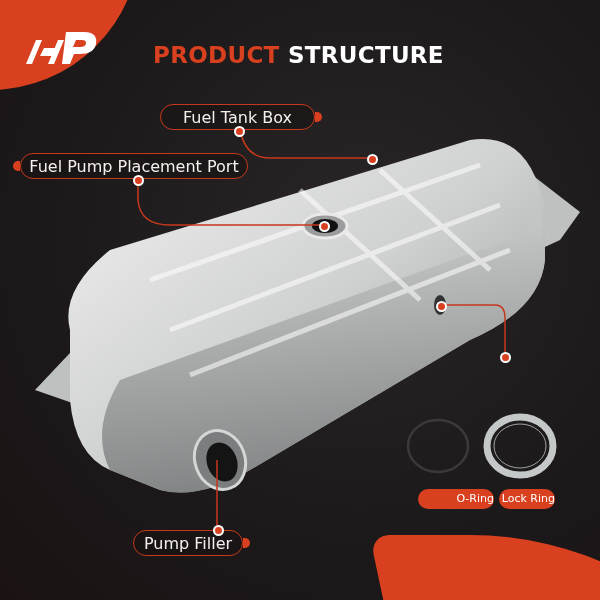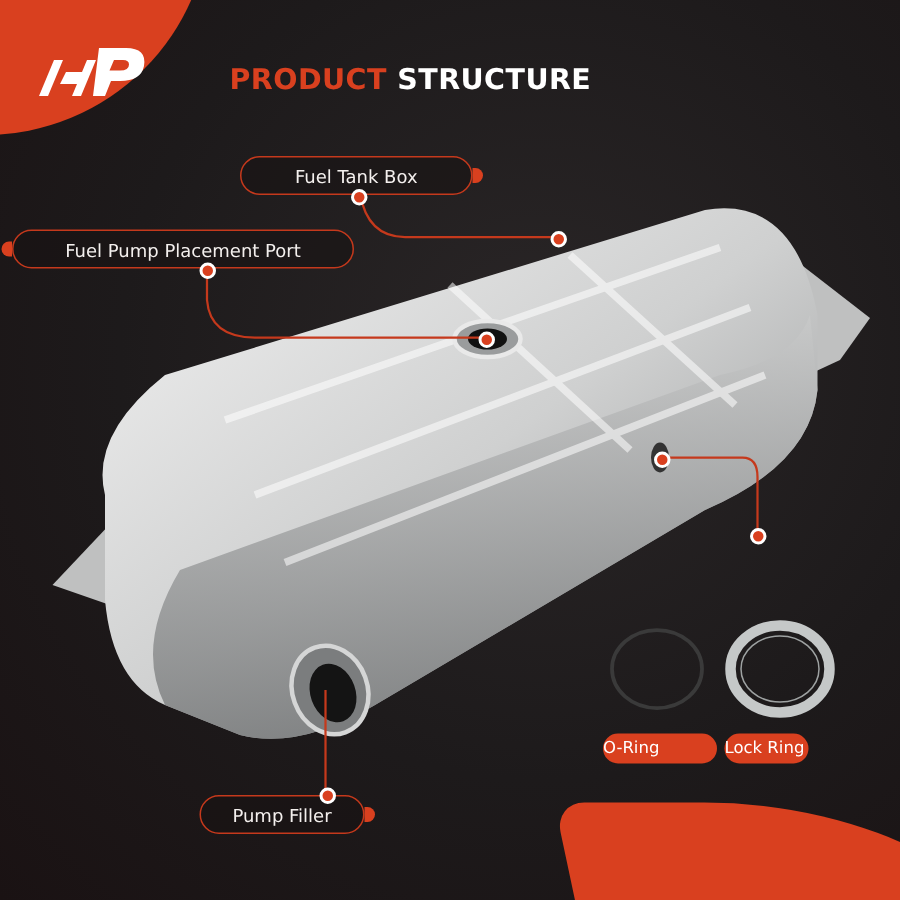--- a/index.html
+++ b/index.html
@@ -7,48 +7,48 @@
   .canvas {
     position: relative; width: 600px; height: 600px; overflow: hidden;
     background: radial-gradient(ellipse at 60% 40%, #2a2627 0%, #1d1a1b 55%, #1a1213 100%);
   }
   .corner-tl {
     position: absolute; left: -60px; top: -120px; width: 200px; height: 210px;
     background: #d9401f; border-bottom-right-radius: 150px;
   }
   .logo { position: absolute; left: 22px; top: 28px; width: 80px; height: 40px; }
   .title {
-    position: absolute; left: 153px; top: 42px; font-weight: bold; font-size: 19px;
+    position: absolute; left: 153px; top: 42px; font-weight: bold; font-size: 23px;
     letter-spacing: 0.3px; white-space: nowrap;
   }
   .title .t1 { color: #d9401f; }
   .title .t2 { color: #ffffff; }
   .corner-br {
     position: absolute; left: 412px; top: 535px; width: 300px; height: 200px;
     background: #d9401f; border-top-left-radius: 20px 20px; border-top-right-radius: 200px 120px;
     transform: skewX(12deg); transform-origin: bottom left;
   }
   .tank { position: absolute; left: 0; top: 0; width: 600px; height: 600px; }
   .label {
     position: absolute; height: 26px; border: 1.5px solid #c5391c; border-radius: 14px;
-    color: #f4f0ee; font-size: 12px; line-height: 26px; text-align: center; white-space: nowrap;
+    color: #f4f0ee; font-size: 16px; line-height: 26px; text-align: center; white-space: nowrap;
     box-sizing: border-box; background: rgba(24,18,18,0.55);
   }
   .label .tab {
     position: absolute; top: 7px; width: 7px; height: 10px; background: #d9401f;
   }
   .tab.right { right: -8px; border-radius: 0 6px 6px 0; }
   .tab.left { left: -8px; border-radius: 6px 0 0 6px; }
   .dot {
     position: absolute; width: 7px; height: 7px; border-radius: 50%;
     background: #d9401f; border: 2px solid #fff;
   }
   .pill {
     position: absolute; height: 20px; border-radius: 10px; background: #d9401f;
-    color: #fff; font-size: 11px; line-height: 20px; text-align: left;
+    color: #fff; font-size: 11px; line-height: 20px; text-align: right; margin-left: 16px;
   }
   svg.lines { position: absolute; left: 0; top: 0; }
 </style>
 </head>
 <body>
 
 <div class="canvas">
   <div class="corner-tl"></div>
   <svg class="logo" viewBox="0 0 80 40">
     <polygon points="4,36 14,12 20,12 10,36" fill="#fff"></polygon>
@@ -114,21 +114,21 @@
     </g>
   </svg>
 
   <div class="label" style="left:160px; top:104px; width:155px;">
     <span>Fuel Tank Box</span>
     <span class="tab right"></span>
   </div>
   <div class="dot" style="left:234px; top:126px;"></div>
   <div class="dot" style="left:367px; top:154px;"></div>
 
-  <div class="label" style="left:8px; top:153px; width:228px;">
+  <div class="label" style="left:20px; top:153px; width:228px;">
     <span>Fuel Pump Placement Port</span>
     <span class="tab left"></span>
   </div>
   <div class="dot" style="left:133px; top:175px;"></div>
   <div class="dot" style="left:319px; top:221px;"></div>
 
   <div class="dot" style="left:436px; top:301px;"></div>
   <div class="dot" style="left:500px; top:352px;"></div>
 
   <div class="label" style="left:133px; top:530px; width:110px;">

